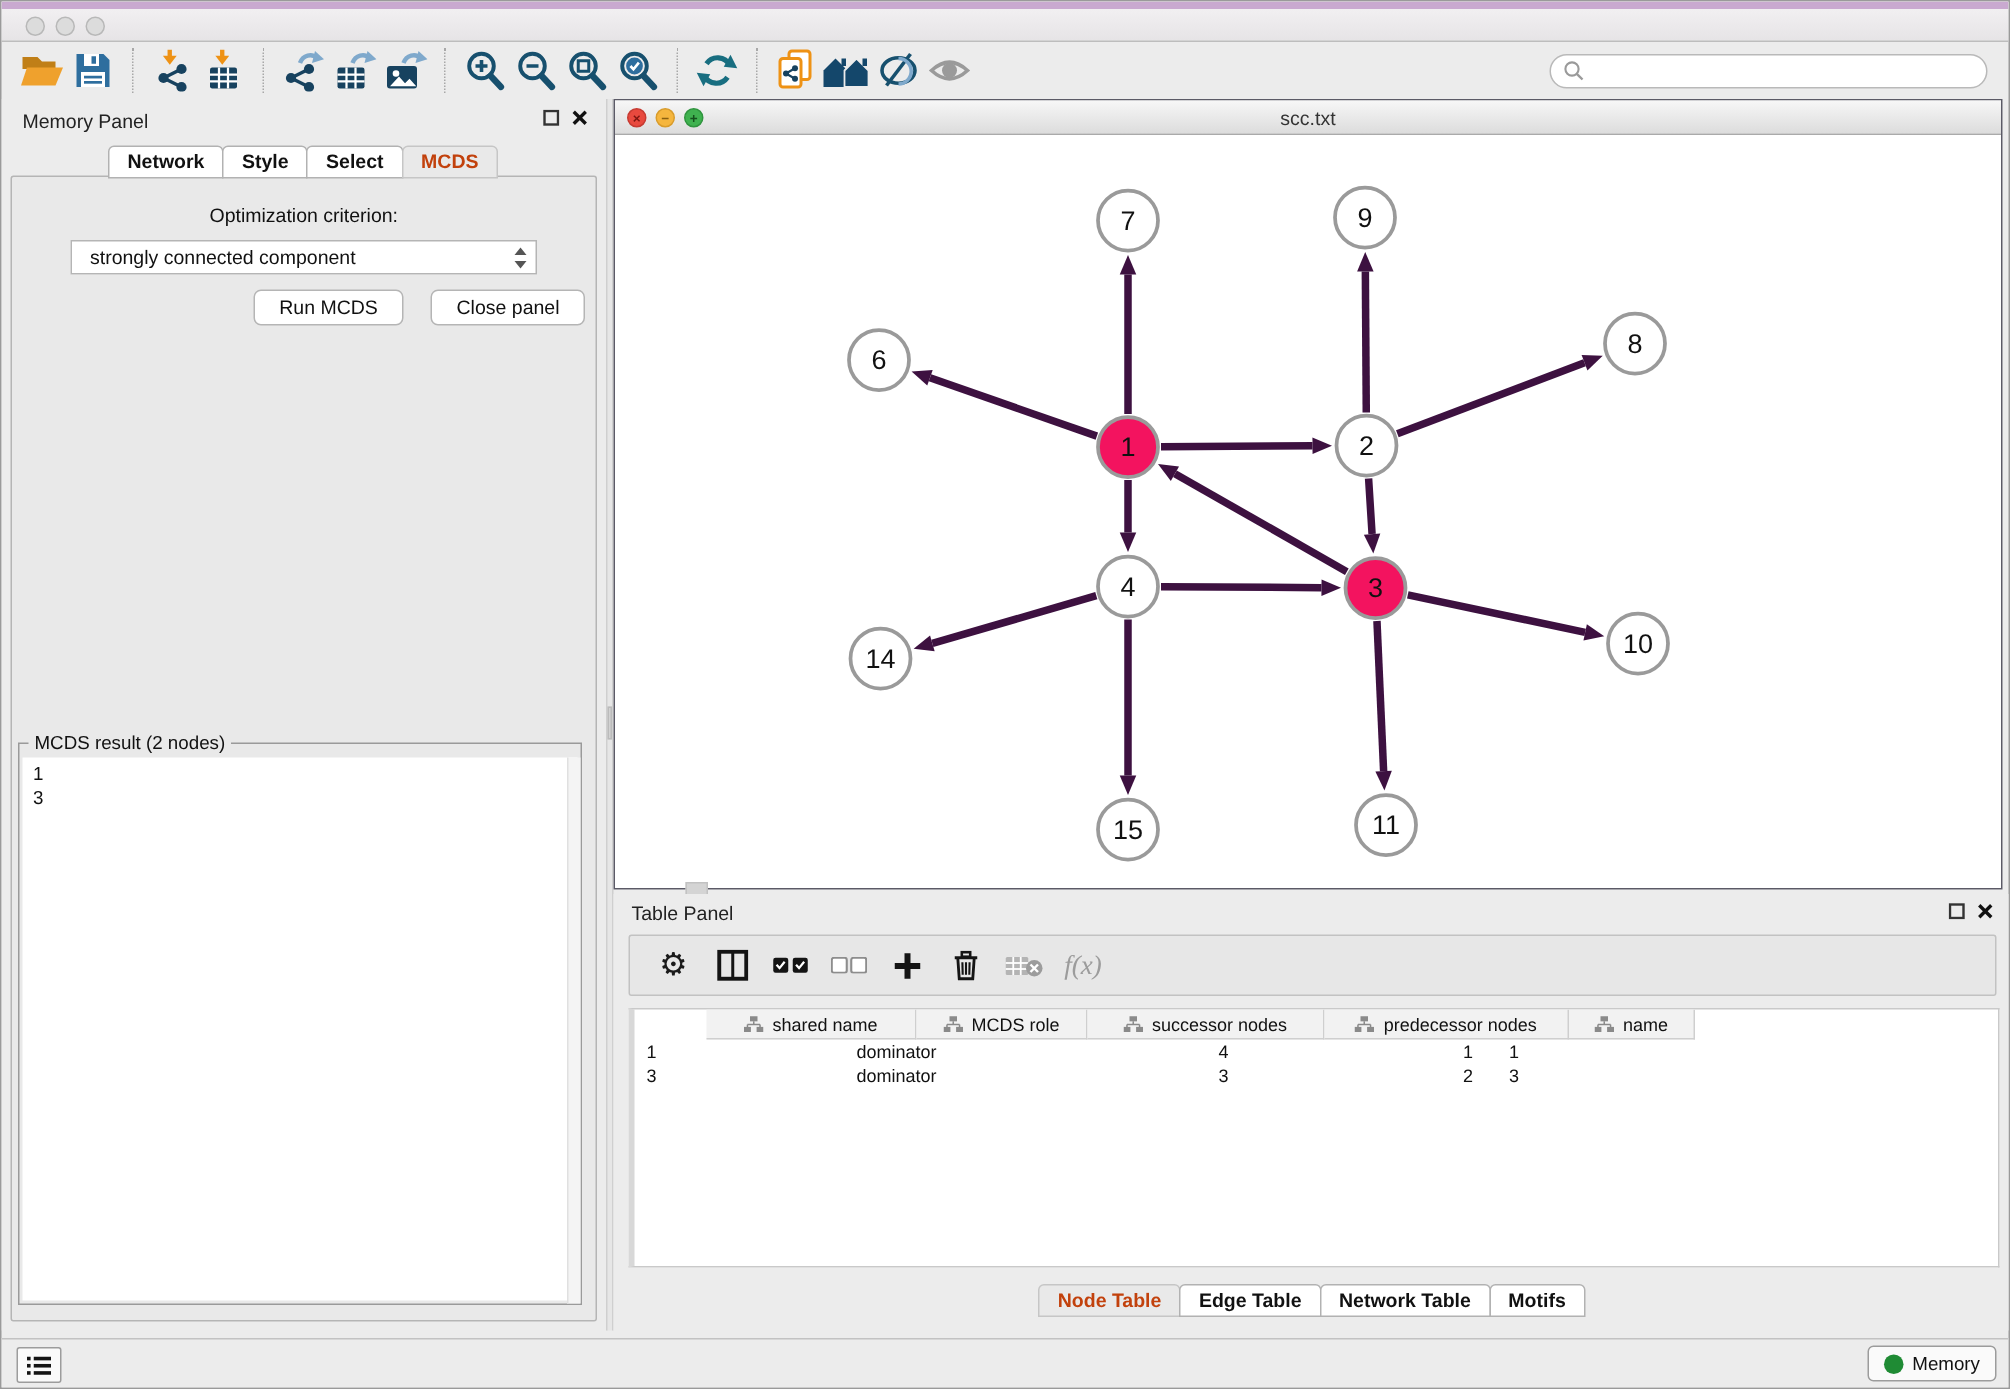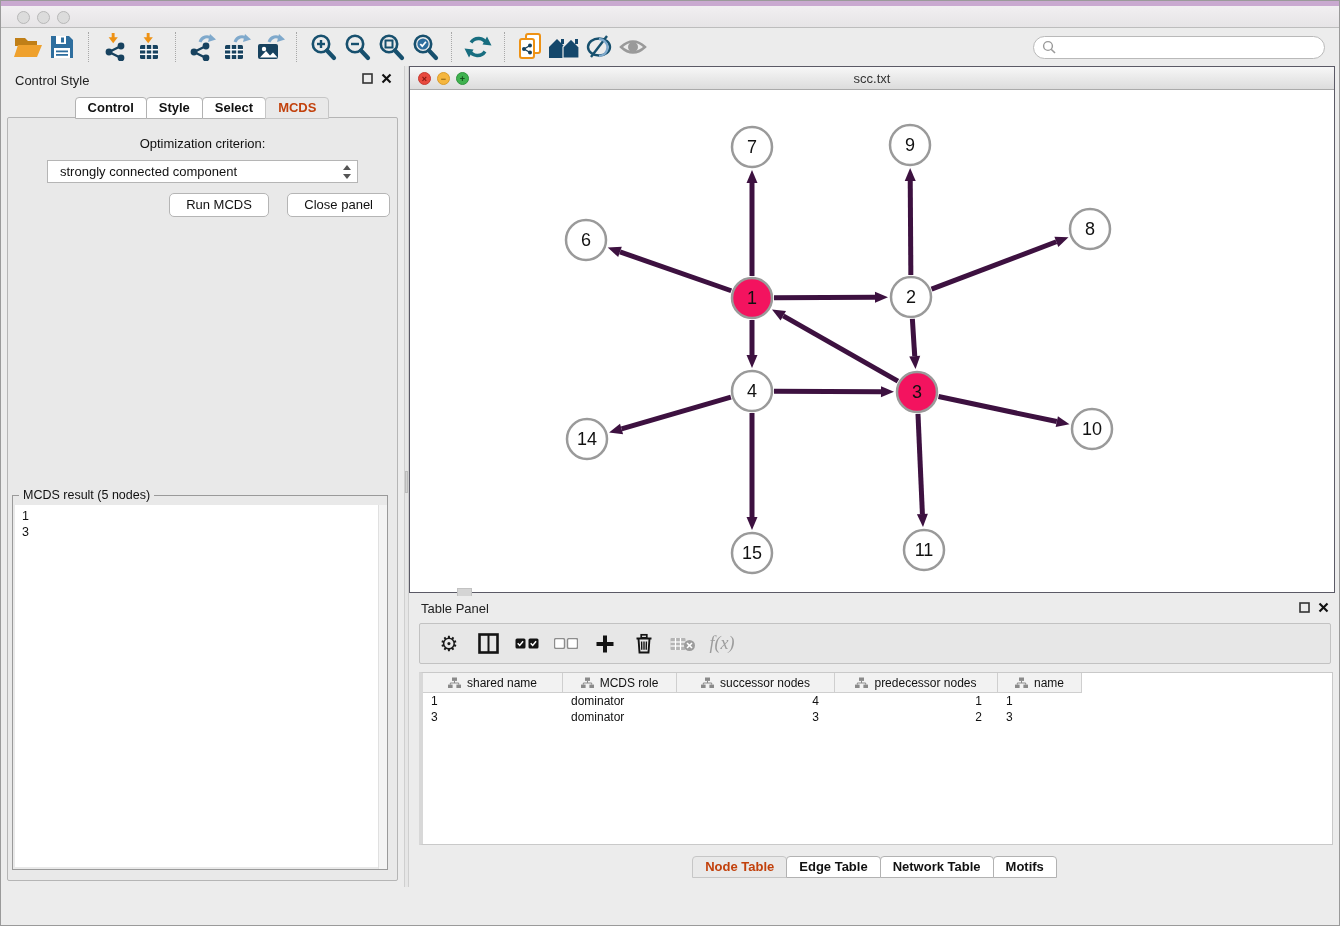--- a/index.html
+++ b/index.html
@@ -71,21 +71,21 @@
   #table-panel { position:absolute; left:408px; top:595px; width:932px; height:291px; background:#ececec; }
   .tp-toolbar { position:absolute; left:10px; right:10px; top:27px; height:41px;
     border:1px solid #c2c2c2; background:#e7e7e7; border-radius:2px;
     display:flex; align-items:center; padding-left:16px; gap:13px; }
   .tp-tool { min-width:26px; height:28px; display:flex; align-items:center; justify-content:center; cursor:pointer; }
   .tp-tool.disabled { cursor:default; }
   .gear-glyph { font-size:21px; color:#1a1a1a; line-height:1; }
   .fx-glyph { font-family:"Liberation Serif",serif; font-style:italic; font-size:18px; color:#9c9c9c; }
   .ntable { position:absolute; left:10px; right:8px; top:76px; bottom:42px; background:#fff;
     border:1px solid #c9c9c9; border-left:4px solid #d8d8d8; overflow:hidden; }
-  .thead { display:flex; height:20px; }
+  .thead { display:flex; height:20px;padding-left:48px; }
   .th { display:flex; align-items:center; justify-content:center; gap:6px;
     background:#f2f2f2; border-right:1px solid #cfcfcf; border-bottom:1px solid #cfcfcf;
     font-size:12px; color:#111; cursor:pointer; }
   .trow { display:flex; height:16px; font-size:12px; color:#111; }
   .td { padding:1px 0 0; white-space:nowrap; overflow:hidden; }
   .td.left { text-align:left; padding-left:8px; }
   .td.right { text-align:right; padding-right:16px; }
   .tp-tabs { position:absolute; left:0; right:0; bottom:9px; text-align:center; }
   
   #status-bar { position:absolute; left:0; bottom:0; right:0; height:33px; background:#ececec;
@@ -263,46 +263,46 @@
     <div class="searchbox">
       <svg width="14" height="14" viewBox="0 0 14 14">
         <circle cx="6" cy="6" r="4.4" stroke="#9a9a9a" stroke-width="1.4" fill="none"></circle>
         <line x1="9.2" y1="9.2" x2="13" y2="13" stroke="#9a9a9a" stroke-width="1.6"></line>
       </svg>
       <input type="text" placeholder="" style="">
     </div>
   </div>
 
   <div id="control-panel">
-    <div class="panel-title">Control Style</div>
+    <div class="panel-title">Memory Panel</div>
     <div class="panel-head-icons" style="right:12px;">
       <svg width="11" height="11" viewBox="0 0 11 11">
         <rect x="1" y="1" width="9" height="9" fill="none" stroke="#333" stroke-width="1.6"></rect>
       </svg>
       <svg width="11" height="11" viewBox="0 0 11 11">
         <line x1="1.5" y1="1.5" x2="9.5" y2="9.5" stroke="#111" stroke-width="2.2"></line>
         <line x1="9.5" y1="1.5" x2="1.5" y2="9.5" stroke="#111" stroke-width="2.2"></line>
       </svg>
     </div>
-    <div class="ctabs"><span class="tab">Control</span><span class="tab">Style</span><span class="tab">Select</span><span class="tab active">MCDS</span></div>
+    <div class="ctabs"><span class="tab">Network</span><span class="tab">Style</span><span class="tab">Select</span><span class="tab active">MCDS</span></div>
     <div class="cp-box">
       <div class="opt-label">Optimization criterion:</div>
       <div class="dropdown">
         <span class="dd-val">strongly connected component</span>
         <svg width="12" height="16" viewBox="0 0 12 16">
           <path d="M6 1 L10 6 H2 Z" fill="#555"></path>
           <path d="M6 15 L2 10 H10 Z" fill="#555"></path>
         </svg>
       </div>
       <div class="btn-row">
         <span class="pbtn">Run MCDS</span>
         <span class="pbtn">Close panel</span>
       </div>
       <div class="groupbox">
-        <span class="groupbox-label">MCDS result (5 nodes)</span>
+        <span class="groupbox-label">MCDS result (2 nodes)</span>
         <div class="groupbox-inner">
             <div style="line-height: 16px;">1</div>
             <div style="line-height: 16px;">3</div>
           </div>
         <div class="gb-scroll" style="top:9px;"></div>
       </div>
     </div>
   </div>
 
   <div class="v-divider">
@@ -500,14 +500,30 @@
             <div class="td left" style="width: 114px;">dominator</div>
             <div class="td right" style="width: 158px;">3</div>
             <div class="td right" style="width: 163px;">2</div>
             <div class="td left" style="width: 84px;">3</div>
           </div>
         </div>
     </div>
     <div class="tp-tabs"><span class="tab active">Node Table</span><span class="tab">Edge Table</span><span class="tab">Network Table</span><span class="tab">Motifs</span></div>
   </div>
 
+  <div id="status-bar">
+    <div class="list-btn">
+      <svg width="18" height="15" viewBox="0 0 18 15">
+        <rect x="1" y="1.5" width="2.4" height="2.4" fill="#141414"></rect>
+        <rect x="1" y="6.3" width="2.4" height="2.4" fill="#141414"></rect>
+        <rect x="1" y="11.1" width="2.4" height="2.4" fill="#141414"></rect>
+        <rect x="5.5" y="1.5" width="11.5" height="2.4" fill="#141414"></rect>
+        <rect x="5.5" y="6.3" width="11.5" height="2.4" fill="#141414"></rect>
+        <rect x="5.5" y="11.1" width="11.5" height="2.4" fill="#141414"></rect>
+      </svg>
+    </div>
+    <div class="memory-btn">
+      <span class="mem-dot"></span>
+      <span>Memory</span>
+    </div>
+  </div>
 
 </div>
 
 </body></html>

